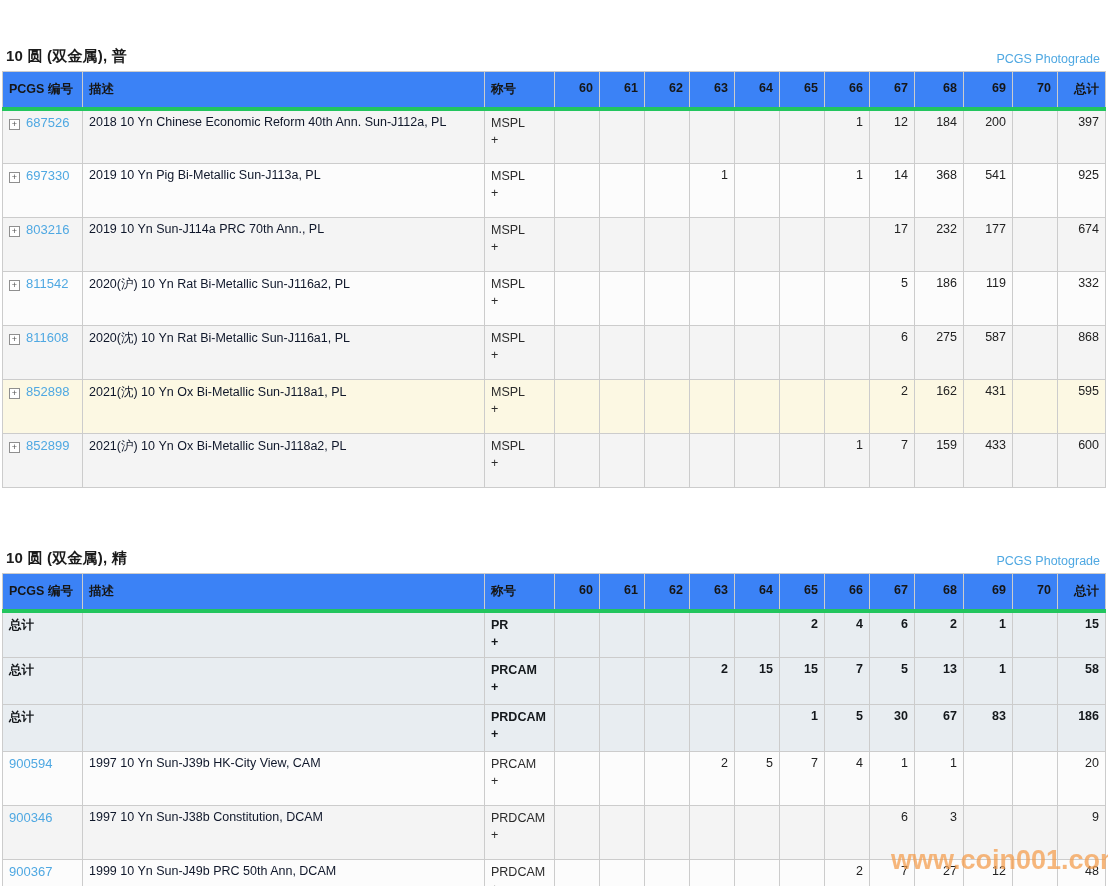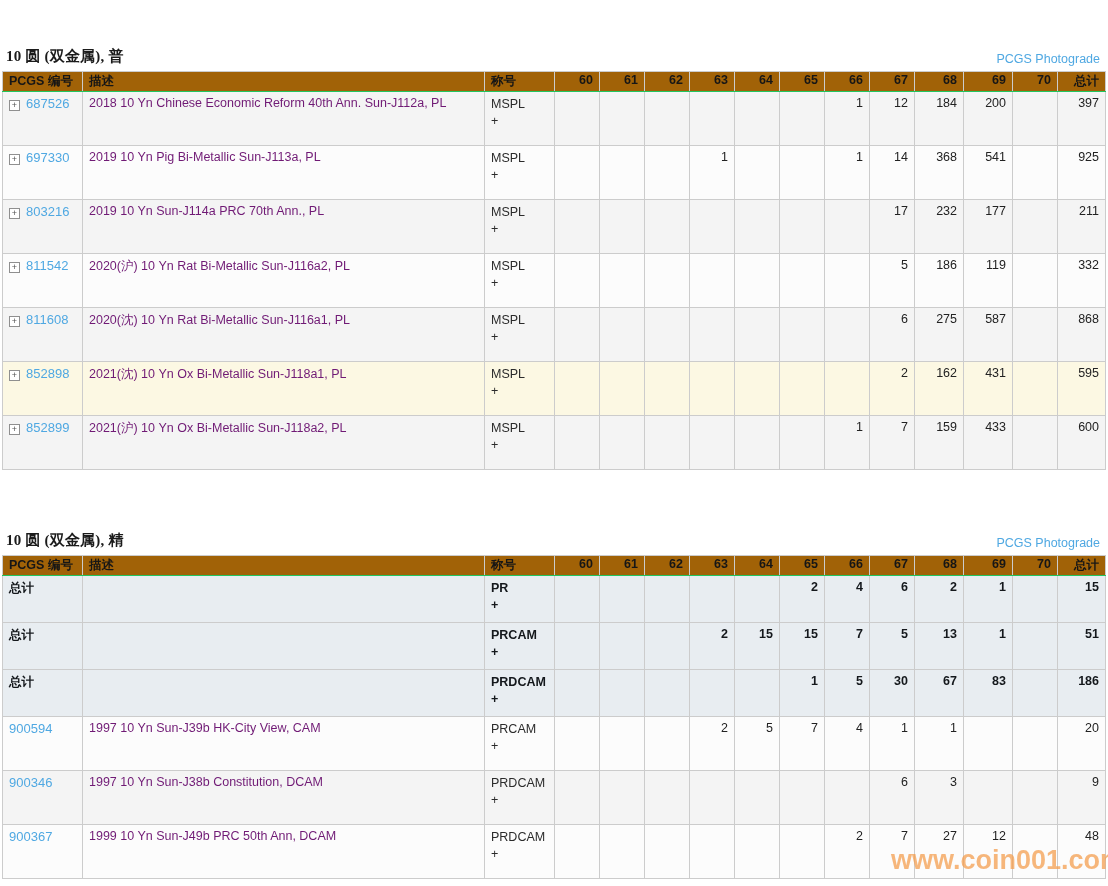--- a/index.html
+++ b/index.html
@@ -7,60 +7,60 @@
     width:1108px;height:886px;position:relative;overflow:hidden;
     font-family:"Liberation Sans","DejaVu Sans",sans-serif;
     color:#2b2b2b;
   }
   .section{margin:0;}
   .section-header{
     display:flex;justify-content:space-between;align-items:flex-end;
     padding:6px 6px 5px 6px;
   }
   .section-title{
-    font-size:15px;font-weight:bold;color:#1b1b1b;letter-spacing:.2px;font-family:Liberation Serif, serif;
+    font-size:15px;font-weight:bold;color:#1b1b1b;letter-spacing:.2px;
   }
   .photograde-link{
     font-size:12.5px;color:var(--link,#4fa8e2);text-decoration:none;cursor:pointer;
     padding-right:2px;
     margin-top:46px;
   }
   table{
     border-collapse:collapse;table-layout:fixed;
     width:1104px;margin-left:2px;
     font-size:12.5px;
   }
   th,td{
     border:1px solid #ccc;vertical-align:top;
     padding:4px 6px;overflow:hidden;white-space:nowrap;
   }
   thead th{
     font-weight:bold;color:#161616;text-align:left;
-    padding:1px 6px;height:15px;background:#a16207;
-    border-bottom:1px solid #22c55e;
+    padding:9px 6px;height:15px;background:#3b82f6;
+    border-bottom:4px solid #22c55e;
   }
   thead th.num{text-align:right;}
   td.num{text-align:right;color:#222;}
   tbody tr{height:54px;}
   tbody tr:nth-child(odd){background:var(--row-odd,#f4f4f4);}
   tbody tr:nth-child(even){background:var(--row-even,#fcfcfc);}
   tbody tr.summary{background:var(--summary-bg,#e8edf1);height:47px;}
   tbody tr.summary td{font-weight:bold;color:#14181c;}
   tbody tr.highlight{background:var(--highlight,#fcf8e3);}
   .cert-link{color:var(--link,#4fa8e2);text-decoration:none;cursor:pointer;font-size:13px;}
   .cert-total{font-weight:bold;color:#14181c;}
   .expand-icon{
     display:inline-block;width:9px;height:9px;line-height:8px;
     border:1px solid #8f8f8f;background:#fff;color:#555;
     font-size:9px;text-align:center;margin-right:6px;
     position:relative;top:0px;cursor:pointer;
   }
   .desig-main{line-height:17px;}
   .desig-plus{line-height:17px;}
-  .desc-cell{color:#701a75;}
+  .desc-cell{color:#0f172a;}
   .watermark{
     position:absolute;left:891px;top:845px;
     font-size:27px;font-weight:bold;white-space:nowrap;
     color:var(--watermark,rgba(244,155,74,.72));
     pointer-events:none;letter-spacing:0px;
   }
 </style>
 </head>
 <body style="--link: #4FA8E2; --highlight: #FCF8E3; --summary-bg: #E8EDF1; --row-odd: #F4F4F4; --row-even: #FCFCFC; --watermark: rgba(244,155,74,0.72);">
 
@@ -158,21 +158,21 @@
           <td class="num"></td>
           <td class="num"></td>
           <td class="num"></td>
           <td class="num"></td>
           <td class="num"></td>
           <td class="num"></td>
           <td class="num">17</td>
           <td class="num">232</td>
           <td class="num">177</td>
           <td class="num"></td>
-          <td class="num">211</td>
+          <td class="num">674</td>
         </tr>
         <tr>
           <td><span class="expand-icon">+</span><a class="cert-link">811542</a></td>
           <td class="desc-cell">2020(沪) 10 Yn Rat Bi-Metallic Sun-J116a2, PL</td>
           <td>
             <div class="desig-main">MSPL</div>
             <div class="desig-plus">+</div>
           </td>
           <td class="num"></td>
           <td class="num"></td>
@@ -325,21 +325,21 @@
           <td class="num"></td>
           <td class="num"></td>
           <td class="num">2</td>
           <td class="num">15</td>
           <td class="num">15</td>
           <td class="num">7</td>
           <td class="num">5</td>
           <td class="num">13</td>
           <td class="num">1</td>
           <td class="num"></td>
-          <td class="num">51</td>
+          <td class="num">58</td>
         </tr>
         <tr class="summary">
           <td><span class="cert-total">总计</span></td>
           <td class="desc-cell"></td>
           <td>
             <div class="desig-main">PRDCAM</div>
             <div class="desig-plus">+</div>
           </td>
           <td class="num"></td>
           <td class="num"></td>

